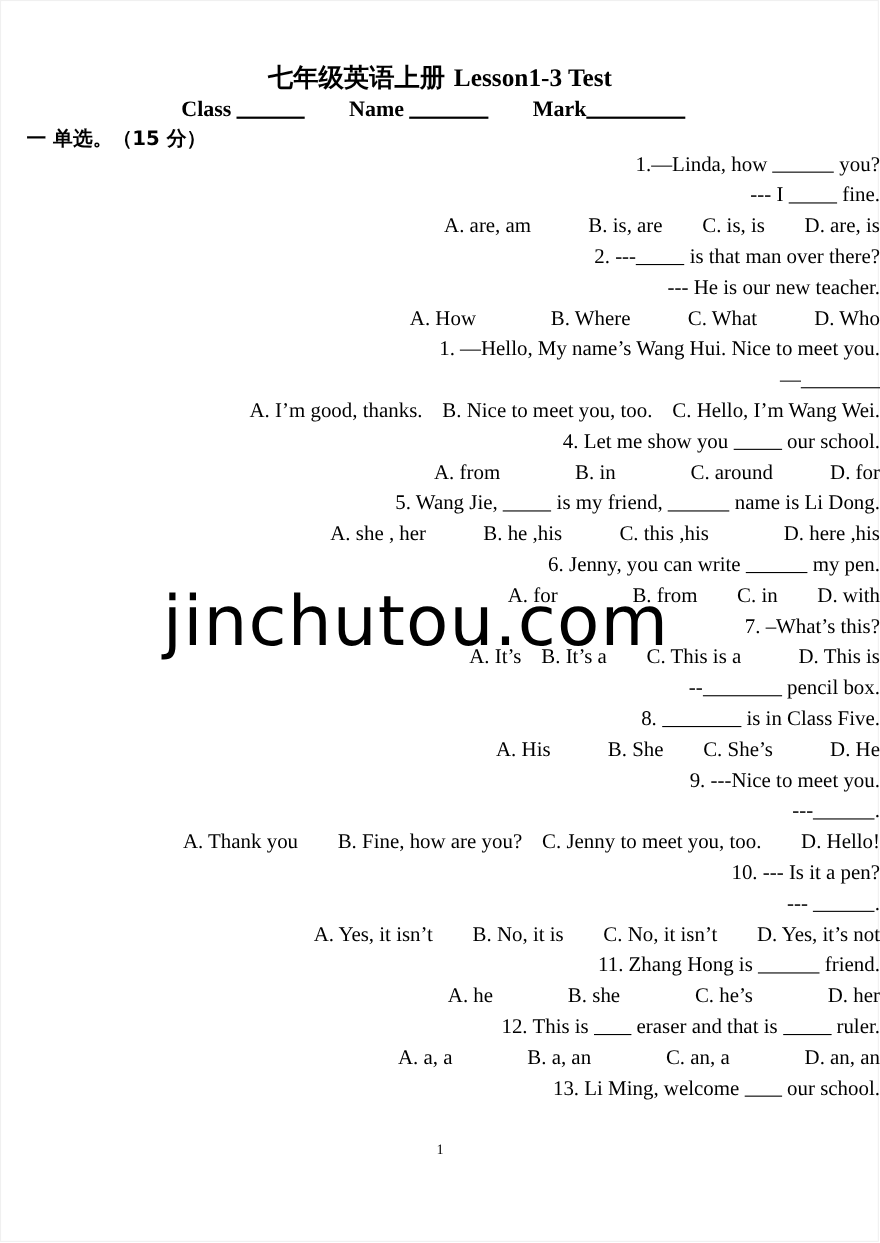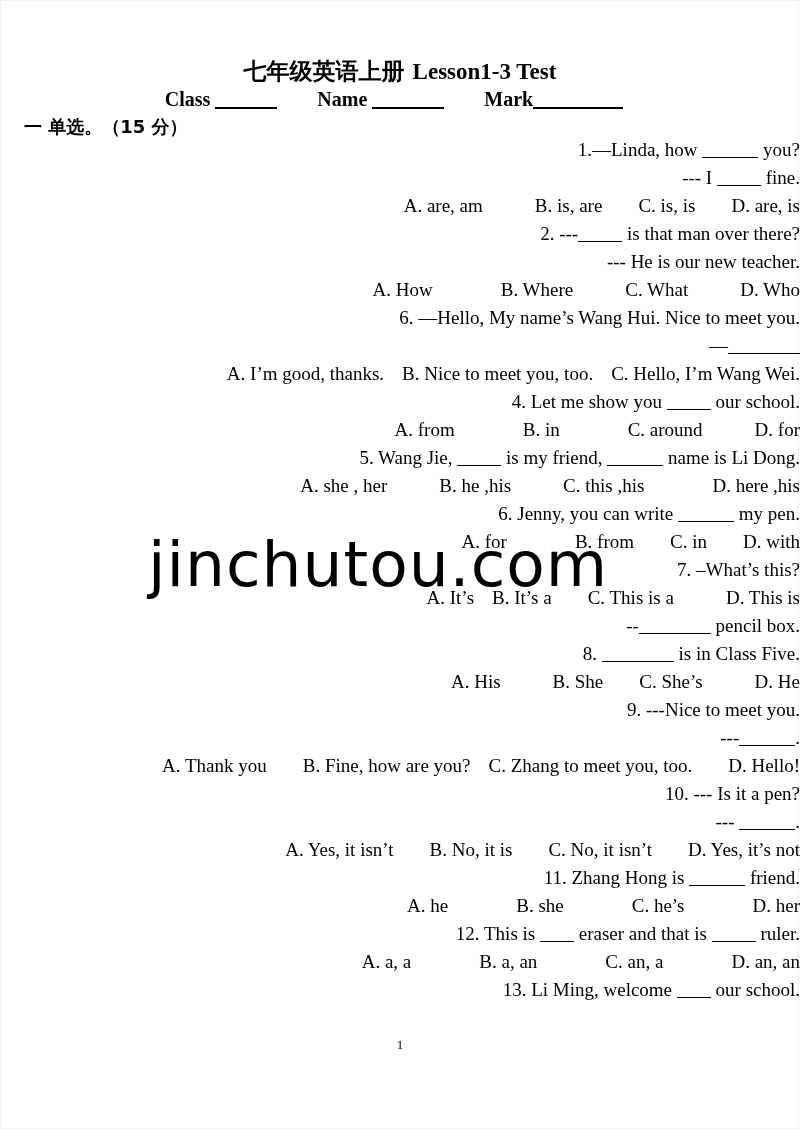--- a/index.html
+++ b/index.html
@@ -196,21 +196,21 @@
       <span>2. ---</span><span class="blank b-md"></span> <span>is that man over there?</span>
     </div>
     <div class="q indent1">
       <span>--- He is our new teacher.</span>
     </div>
     <div class="q indent2 opts">
       <span class="opt">A. How</span><span class="gap-xl"></span><span class="opt">B. Where</span><span class="gap-l"></span><span class="opt">C. What</span><span class="gap-l"></span><span class="opt">D. Who</span>
     </div>
 
     <div class="q">
-      <span>6. —Hello, My name’s Wang Hui. Nice to meet you.</span>
+      <span>1. —Hello, My name’s Wang Hui. Nice to meet you.</span>
     </div>
     <div class="q indent3">
       <span>—</span><span class="blank b-xl"></span>
     </div>
     <div class="q indent-ans opts">
       <span class="opt">A. I’m good, thanks.</span><span class="gap-s"></span><span class="opt">B. Nice to meet you, too.</span><span class="gap-s"></span><span class="opt">C. Hello, I’m Wang Wei.</span>
     </div>
 
     <div class="q">
       <span>4. Let me show you</span> <span class="blank b-md"></span> <span>our school.</span>
@@ -250,21 +250,21 @@
       <span class="opt">A. His</span><span class="gap-l"></span><span class="opt">B. She</span><span class="gap-m"></span><span class="opt">C. She’s</span><span class="gap-l"></span><span class="opt">D. He</span>
     </div>
 
     <div class="q">
       <span>9. ---Nice to meet you.</span>
     </div>
     <div class="q indent3">
       <span>---</span><span class="blank b-lg"></span><span>.</span>
     </div>
     <div class="q indent-ansA opts">
-      <span class="opt">A. Thank you</span><span class="gap-m"></span><span class="opt">B. Fine, how are you?</span><span class="gap-s"></span><span class="opt">C. Zhang to meet you, too.</span><span class="gap-m"></span><span class="opt">D. Hello!</span>
+      <span class="opt">A. Thank you</span><span class="gap-m"></span><span class="opt">B. Fine, how are you?</span><span class="gap-s"></span><span class="opt">C. Jenny to meet you, too.</span><span class="gap-m"></span><span class="opt">D. Hello!</span>
     </div>
 
     <div class="q">
       <span>10. --- Is it a pen?</span>
     </div>
     <div class="q indent3">
       <span>---</span> <span class="blank b-lg"></span><span>.</span>
     </div>
     <div class="q indent-ansA opts">
       <span class="opt">A. Yes, it isn’t</span><span class="gap-m"></span><span class="opt">B. No, it is</span><span class="gap-m"></span><span class="opt">C. No, it isn’t</span><span class="gap-m"></span><span class="opt">D. Yes, it’s not</span>

